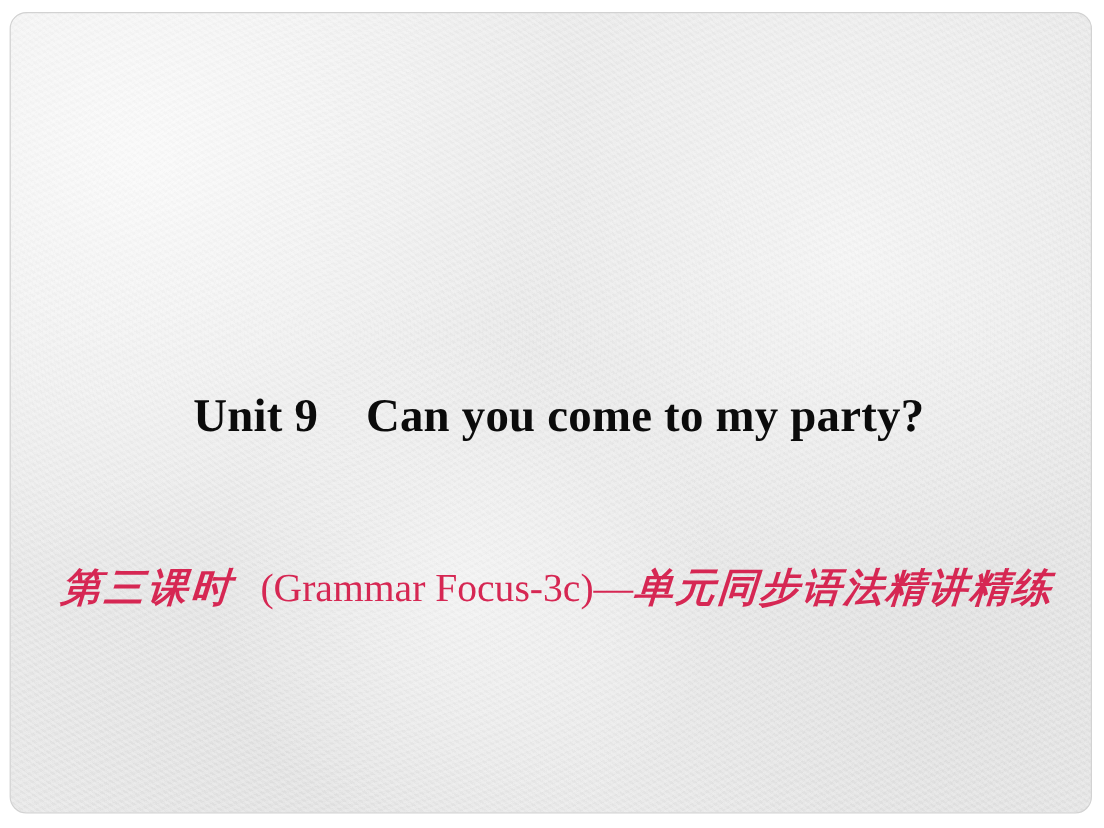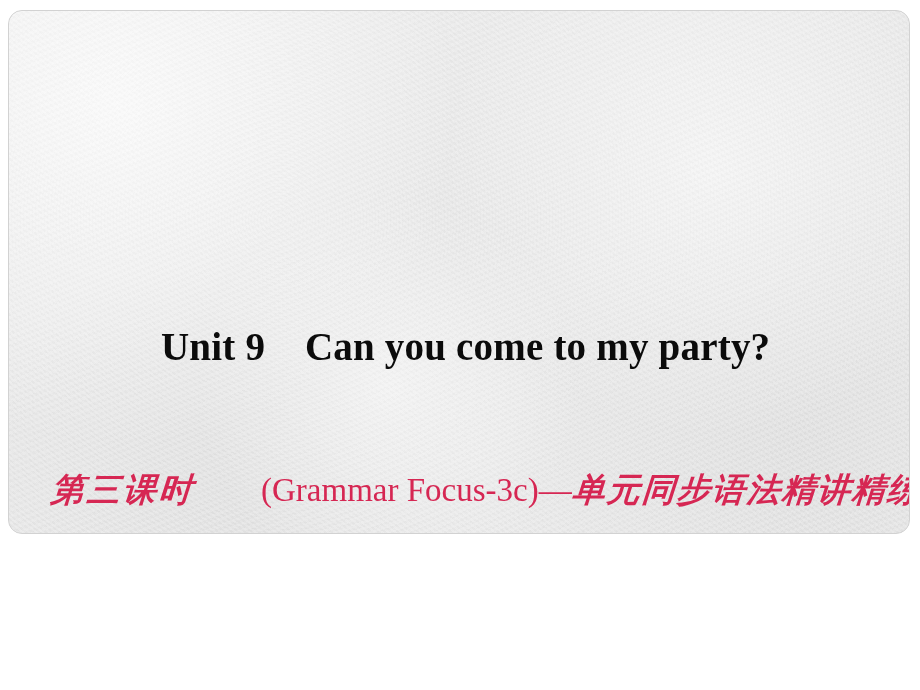--- a/index.html
+++ b/index.html
@@ -13,21 +13,21 @@
     font-family: "Liberation Serif", "DejaVu Serif", serif;
     overflow: hidden;
   }
 
   
   #slide {
     position: absolute;
     left: 8px;
     top: 10px;
     width: 902px;
-    height: 524px;
+    height: 668px;
     box-sizing: border-box;
     border-radius: 14px;
     border: 1px solid #d2d2d2;
     background-color: #e7e7e7;
     background-image:
       radial-gradient(circle at 12% 18%, rgba(255,255,255,0.75) 0, rgba(255,255,255,0) 38%),
       radial-gradient(circle at 78% 30%, rgba(255,255,255,0.55) 0, rgba(255,255,255,0) 34%),
       radial-gradient(circle at 42% 72%, rgba(255,255,255,0.50) 0, rgba(255,255,255,0) 30%),
       radial-gradient(circle at 88% 85%, rgba(216,216,216,0.55) 0, rgba(216,216,216,0) 32%),
       radial-gradient(circle at 25% 92%, rgba(220,220,220,0.55) 0, rgba(220,220,220,0) 30%),
@@ -89,21 +89,20 @@
   #subtitle-gap {
     display: inline-block;
     width: 22px;
   }
   #subtitle-en {
     font-family: "Liberation Serif", "DejaVu Serif", serif;
     font-weight: normal;
     font-size: 33px;
     line-height: 40px;
     letter-spacing: 0px;
-    margin-left: 44px;
   }
   #subtitle-cn-tail {
     font-family: "DejaVu Serif", "Liberation Serif", serif;
     font-weight: bold;
     font-style: italic;
     font-size: 33px;
     line-height: 40px;
     letter-spacing: 2px;
     transform: skewX(-4deg);
   }

